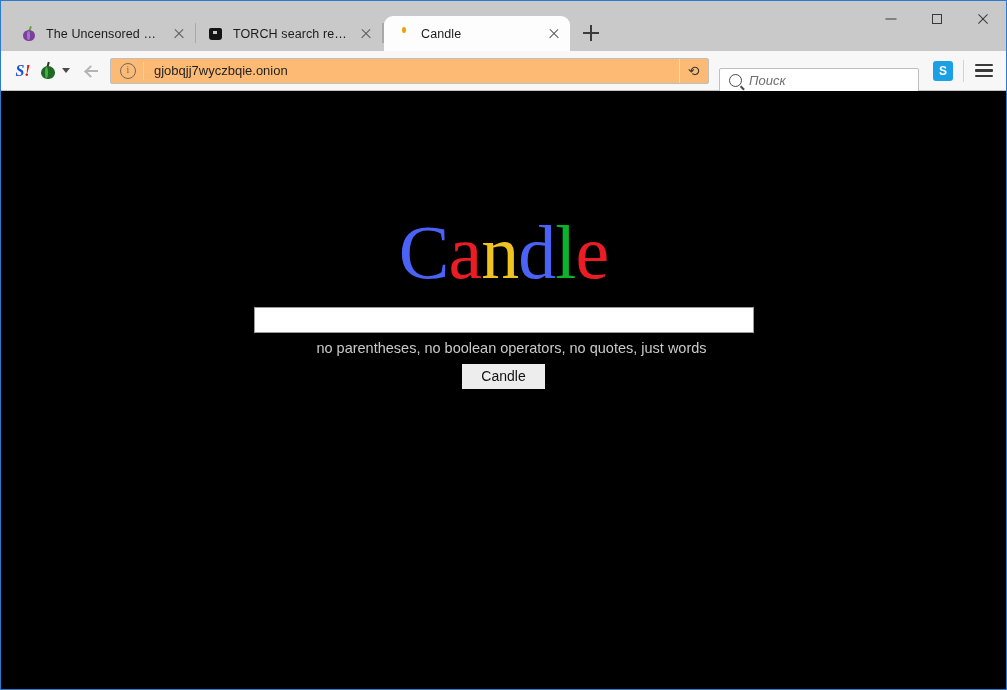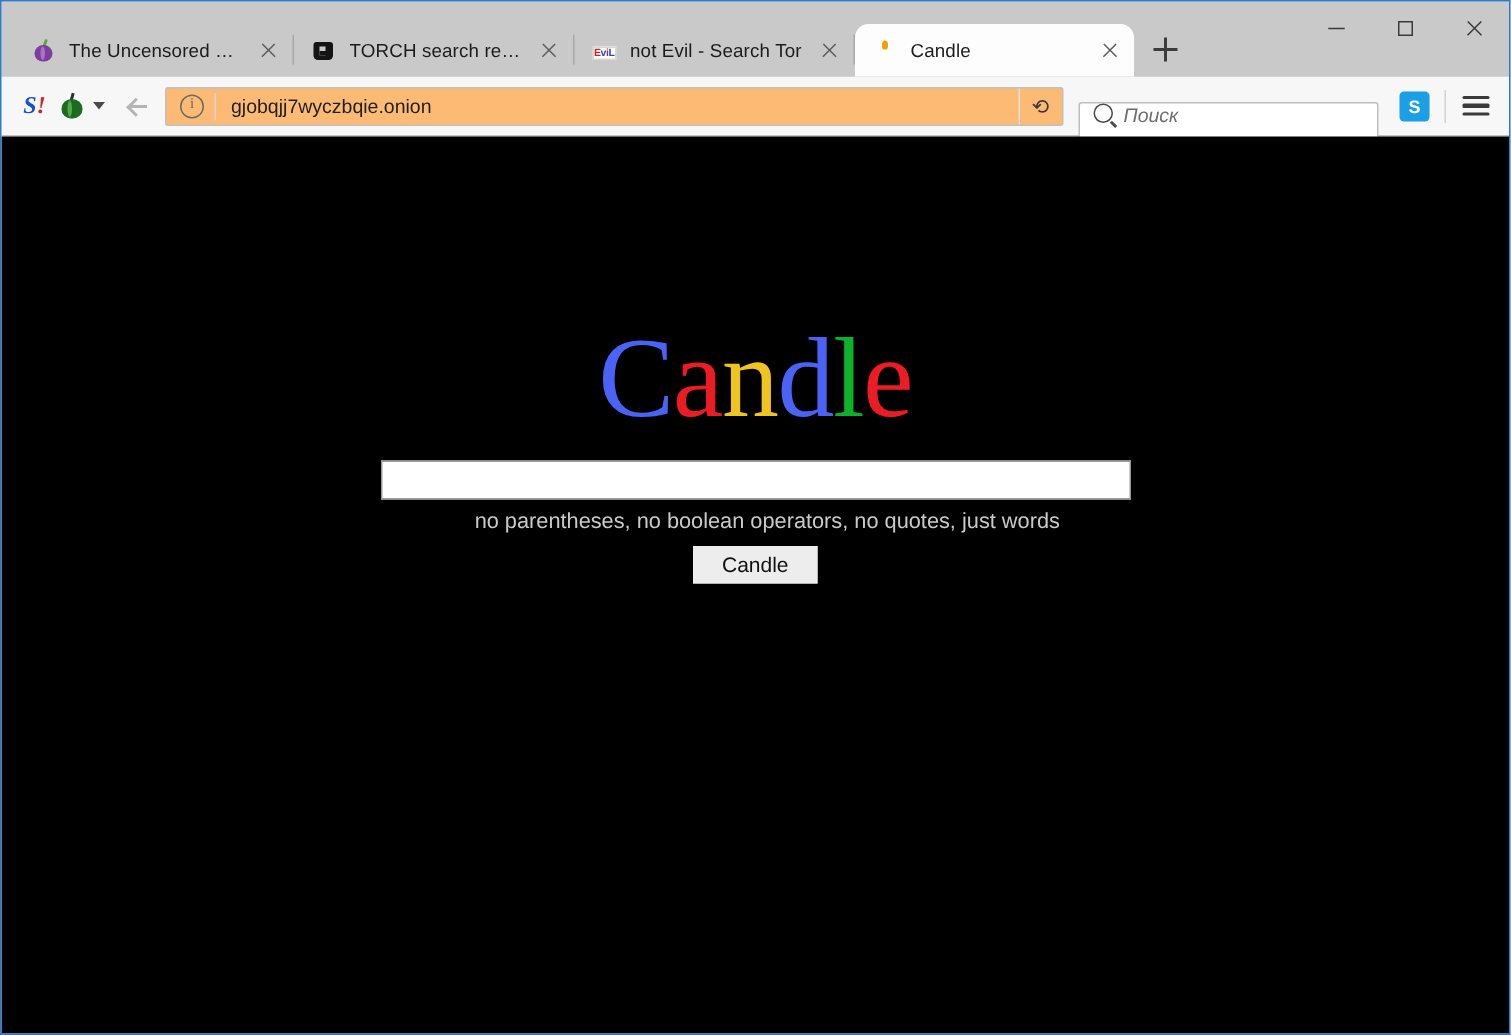--- a/index.html
+++ b/index.html
@@ -289,21 +289,21 @@
     font-size:14px; color:#3a3a3a; line-height:1;
     transform: scaleX(-1);
   }
 
   .searchbar {
     width: 200px;
     height: 26px;
     background: #ffffff;
     border: 1px solid #bfbfbf;
     border-radius: 2px;
-    display: flex; align-items: flex-start;
+    display: flex; align-items: center;
     margin-left: 10px;
     box-sizing: border-box;
     flex: 0 0 200px;
     margin-top: 20px;
   }
   .mag {
     width:11px; height:11px; border:1.6px solid #4a4a4a; border-radius:50%;
     position:relative; margin: 0 7px 0 9px; flex:0 0 11px;
   }
   .mag::after{
@@ -397,27 +397,20 @@
 
       <div class="tab inactive">
         <span class="favicon">
           <span class="fav-torch"><span class="body"></span><span class="inner"></span><span class="inner2"></span></span>
         </span>
         <span class="tab-title">TORCH search results f...</span>
         <span class="tab-close"></span>
       </div>
       <div class="tab-sep"></div>
 
-      <div class="tab inactive">
-        <span class="favicon">
-          <span class="fav-evil"><span class="l1">E</span><span class="l2">v</span><span class="l3">i</span><span class="l4">L</span></span>
-        </span>
-        <span class="tab-title">not Evil - Search Tor</span>
-        <span class="tab-close"></span>
-      </div>
       <div class="tab-sep"></div>
 
       <div class="tab active">
         <span class="favicon">
           <span class="fav-candle"><span class="flame"></span></span>
         </span>
         <span class="tab-title">Candle</span>
         <span class="tab-close"></span>
       </div>
 

